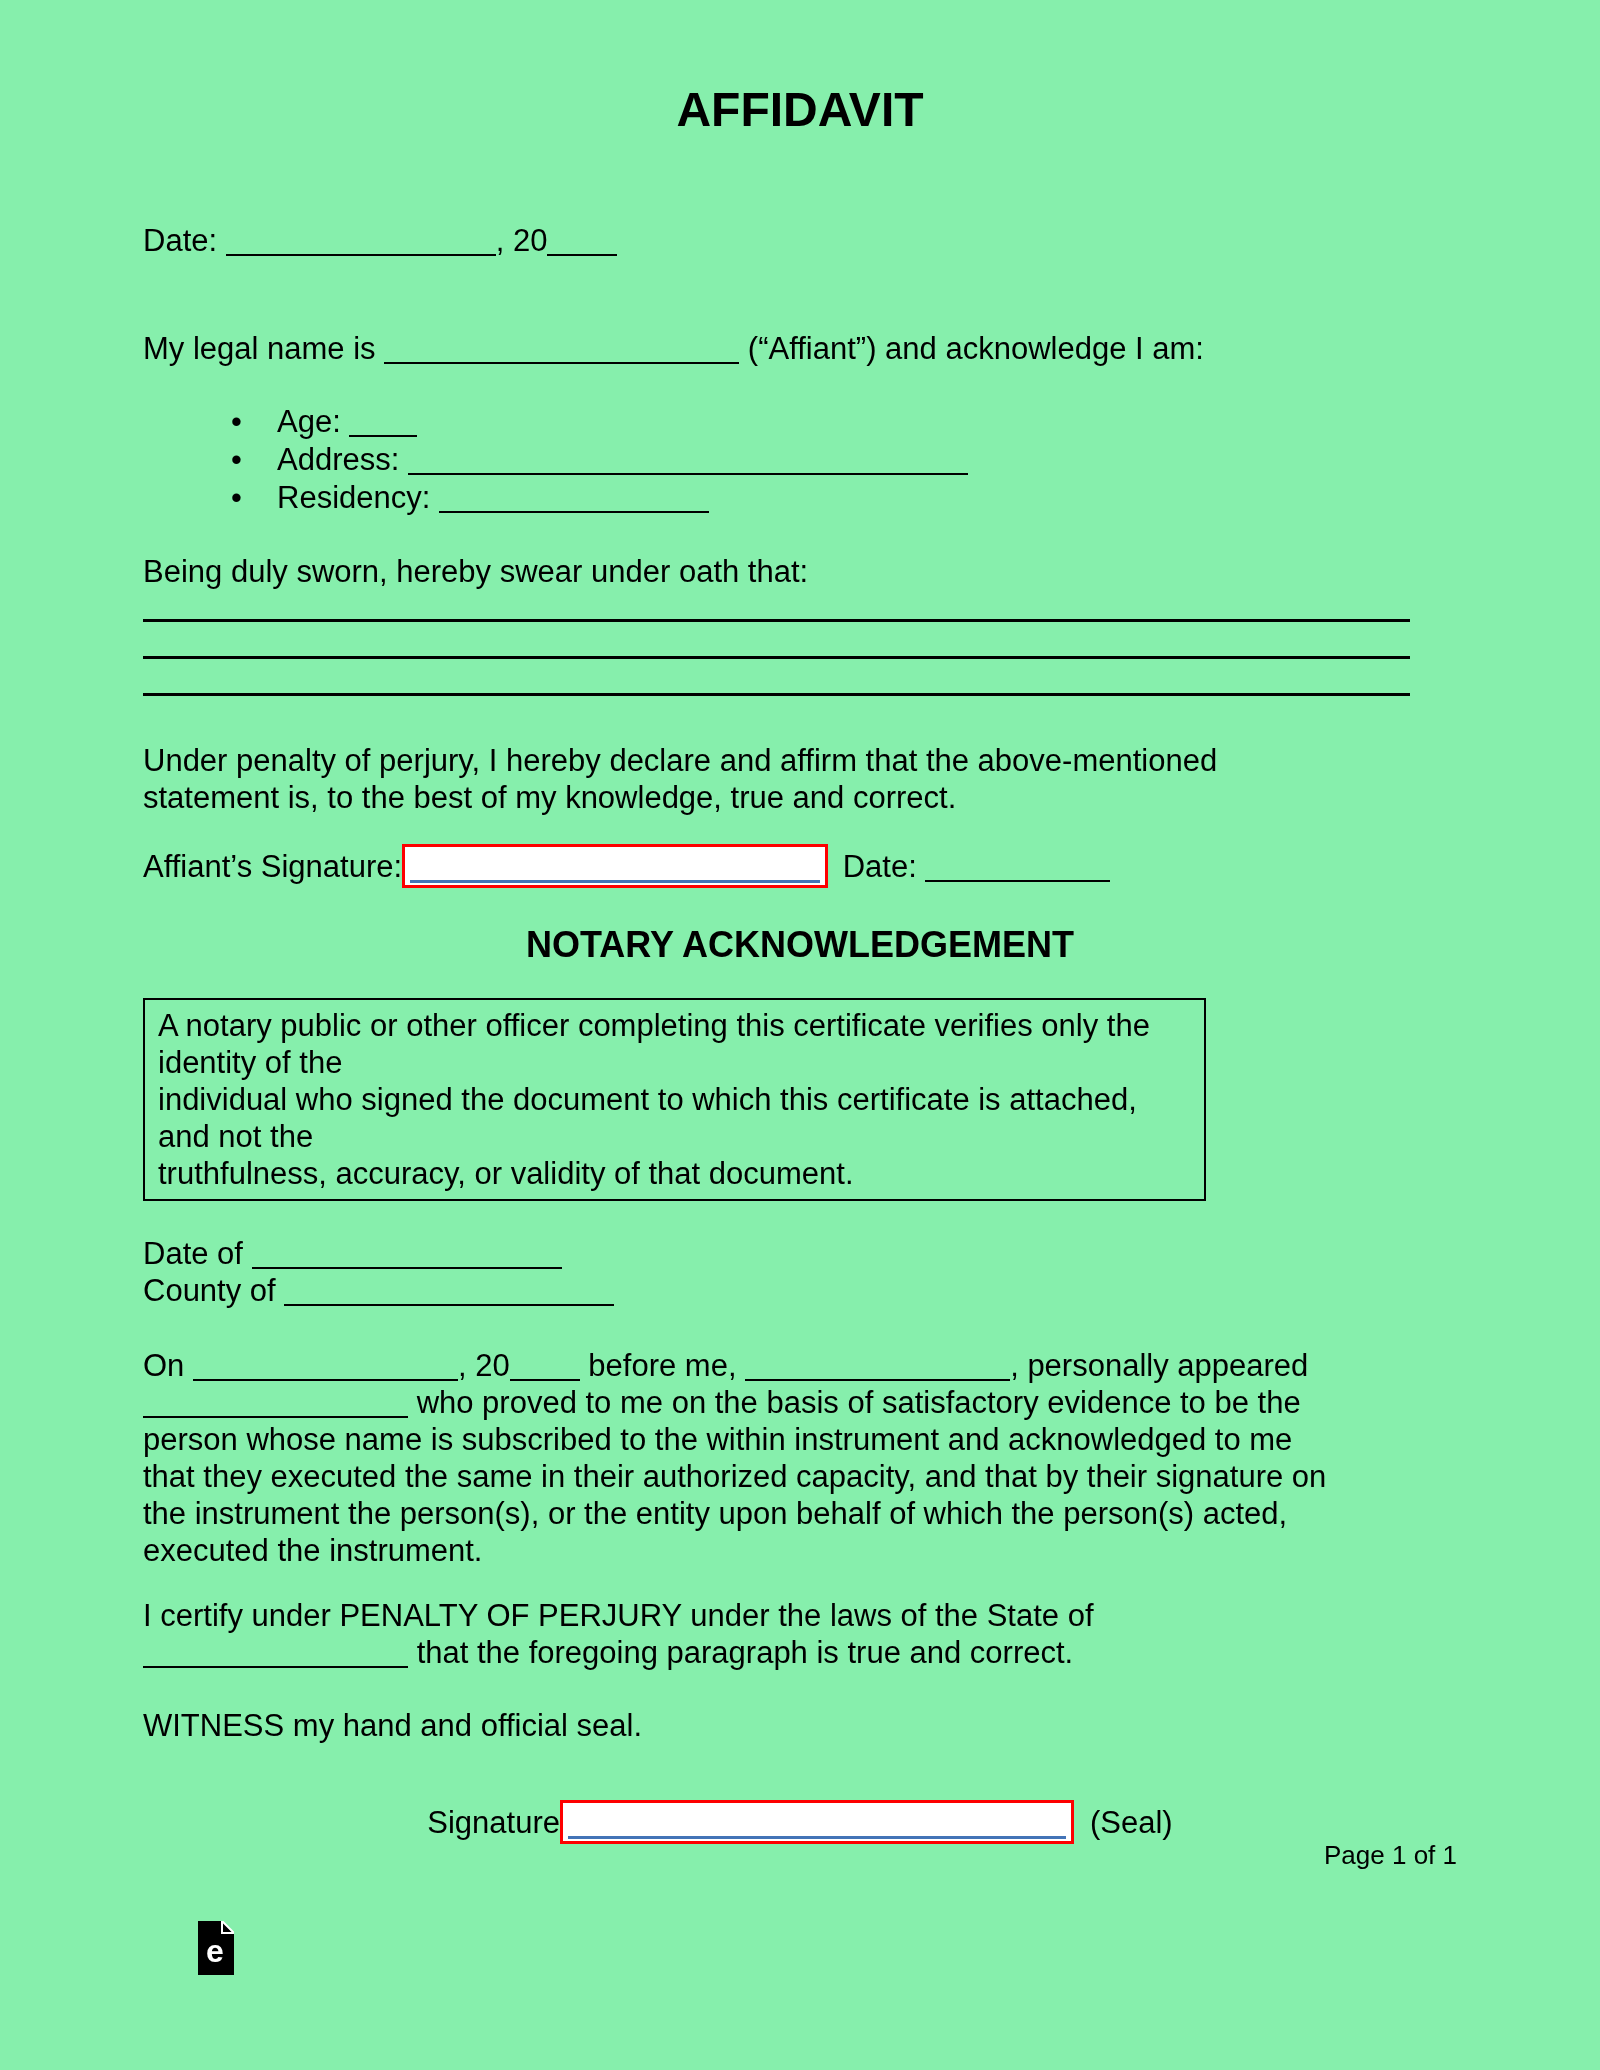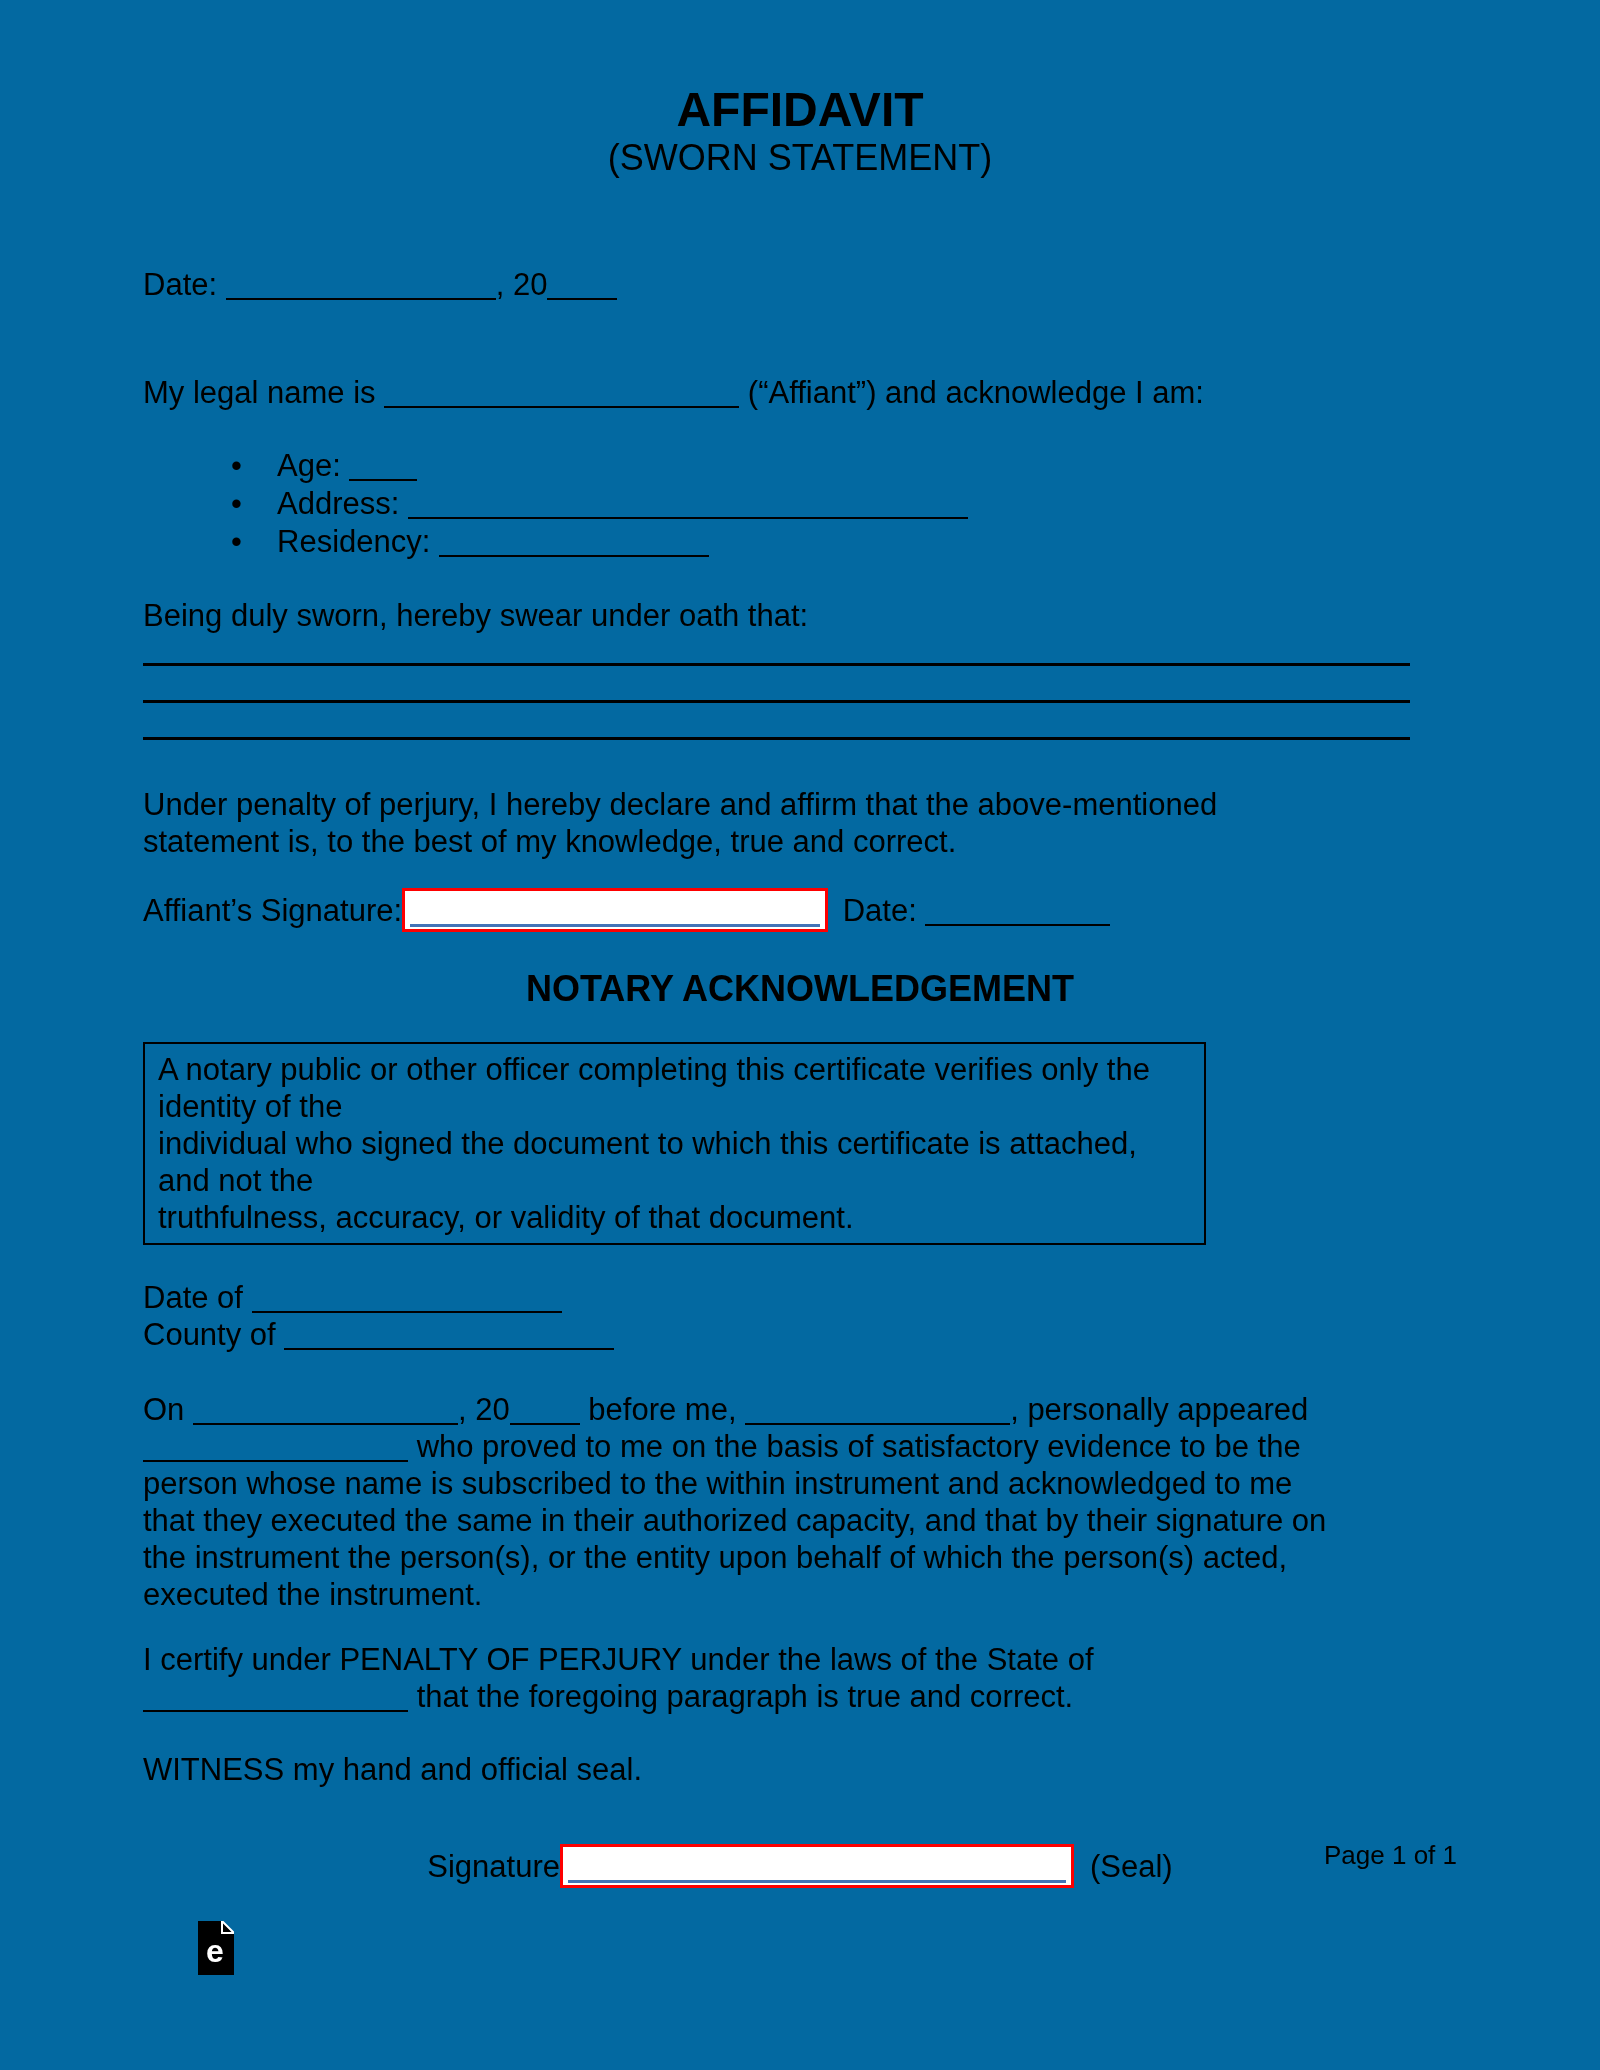--- a/index.html
+++ b/index.html
@@ -1,20 +1,20 @@
 <!DOCTYPE html>
 <html><head>
 <meta charset="utf-8">
 <style>
   html,body{margin:0;padding:0;background:#ffffff;}
   .page{
     position:relative;
     width:1600px;height:2070px;
     margin:0 auto;
-    background:#0369a1;
+    background:#86efac;
     box-sizing:border-box;
     padding:0 143px;
     font-family:"Liberation Sans","DejaVu Sans",sans-serif;
     font-size:31px;line-height:37px;color:#000;
     overflow:hidden;
   }
   .title{margin:84px 0 0;font-size:48px;line-height:52px;font-weight:bold;text-align:center;}
   .subtitle{font-size:36px;line-height:44px;text-align:center;}
   .date-line{margin-top:86px;}
   .legal-line{margin-top:71px;}
@@ -41,21 +41,20 @@
   .redfield .blueline{position:absolute;left:5px;right:5px;bottom:2px;height:3px;background:#4374b7;}
   .footer-logo{position:absolute;left:198px;top:1921px;}
   .page-num{position:absolute;top:1840px;right:143px;font-size:26px;line-height:30px;}
 </style>
 </head>
 <body>
 
 <div class="page">
 
   <div class="title">AFFIDAVIT</div>
-  <div class="subtitle">(SWORN STATEMENT)</div>
 
   <div class="date-line"><span>Date:</span>
     <span class="bl" style="width:270px"></span><span>, 20</span><span class="bl" style="width:70px"></span></div>
 
   <div class="legal-line"><span>My legal name is</span>
     <span class="bl" style="width:355px"></span>
     <span>(“Affiant”) and acknowledge I am:</span></div>
 
   <ul class="facts">
     <li><span class="bullet">•</span><span>Age:</span>

